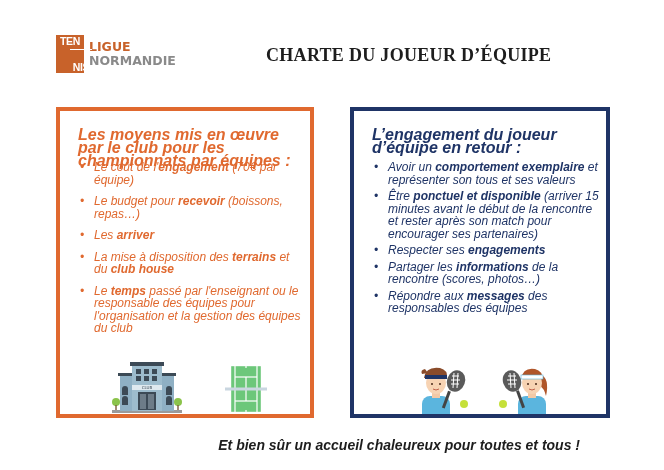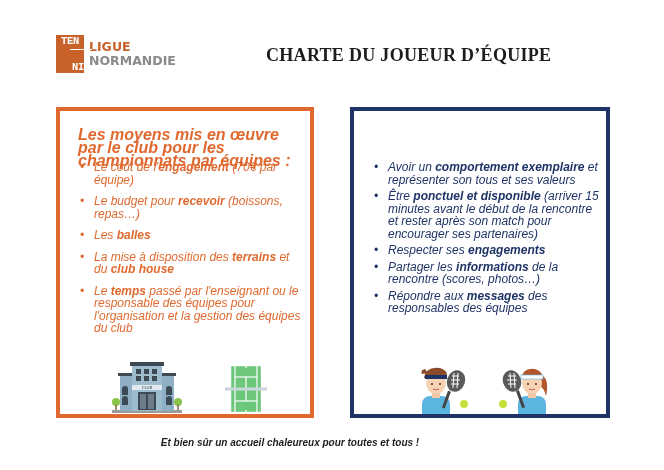--- a/index.html
+++ b/index.html
@@ -2,21 +2,21 @@
 <html><head>
 <meta charset="utf-8">
 <style>
   * { box-sizing: border-box; margin: 0; padding: 0; }
   html, body { width: 664px; height: 470px; background: #ffffff; overflow: hidden; }
   body { position: relative; font-family: "Liberation Sans", "DejaVu Sans", sans-serif; }
 
   .logo { position: absolute; left: 56px; top: 35px; display: flex; align-items: center; }
   .logo-box { width: 28px; height: 38px; background: #c8622a; color: #fff; font-weight: bold;
     font-size: 10.5px; line-height: 1; display: flex; flex-direction: column; align-items: center;
-    justify-content: center; position: relative; font-family: Liberation Mono, monospace; letter-spacing: -0.3px; }
+    justify-content: center; position: relative; font-family: Liberation Sans, sans-serif; letter-spacing: -0.3px; }
   .logo-box .l1 { padding-bottom: 3px; }
   .logo-box .l2 { padding-top: 12px; border-top: 1.5px solid #fff; width: 22px; text-align: center; margin-left: 22px; }
   .logo-text { margin-left: 5px; font-weight: bold; font-size: 12.5px; line-height: 14px; font-family: "DejaVu Sans", sans-serif; }
   .logo-text .ligue { color: #c8622a; }
   .logo-text .normandie { color: #8a8a8a; }
 
   .page-title { position: absolute; left: 266px; top: 45px; font-size: 18px; font-weight: bold;
     color: #1d1d1d; letter-spacing: 0.3px; font-family: Liberation Serif, serif; }
 
   .box { position: absolute; top: 107px; height: 311px; border-width: 4px; border-style: solid; background: #fff; }
@@ -35,21 +35,21 @@
   .box-left .list li { margin-bottom: 9px; }
   .box-right .list li { margin-bottom: 4px; }
   .list b { font-weight: bold; }
 
   .illus { position: absolute; }
   .building { left: 52px; top: 250px; width: 70px; height: 52px; }
   .court { left: 165px; top: 254px; width: 42px; height: 48px; }
   .player-m { left: 60px; top: 253px; width: 60px; height: 50px; }
   .player-f { left: 140px; top: 253px; width: 60px; height: 50px; }
 
-  .footer { position: absolute; left: 0; width: 580px; top: 437px; text-align: center; font-size: 10px;
+  .footer { position: absolute; left: 0; width: 580px; top: 437px; text-align: right; font-size: 14px;
     font-weight: bold; font-style: italic; color: #1d1d1d; }
 </style>
 </head>
 <body>
 
 <div class="logo">
   <div class="logo-box">
     <span class="l1">TEN</span>
     <span class="l2">NIS</span>
   </div>
@@ -59,21 +59,21 @@
   </div>
 </div>
 
 <div class="page-title">CHARTE DU JOUEUR D’ÉQUIPE</div>
 
 <div class="box box-left">
   <div class="box-heading">Les moyens mis en œuvre par le club pour les championnats par équipes :</div>
   <ul class="list" id="left-list">
       <li><span>Le coût de l'</span><b>engagement</b><span> (70€ par équipe)</span></li>
       <li><span>Le budget pour </span><b>recevoir</b><span> (boissons, repas…)</span></li>
-      <li><span>Les </span><b>balles</b></li>
+      <li><span>Les </span><b>arriver</b></li>
       <li><span>La mise à disposition des </span><b>terrains</b><span> et du </span><b>club house</b></li>
       <li><span>Le </span><b>temps</b><span> passé par l'enseignant ou le responsable des équipes pour l'organisation et la gestion des équipes du club</span></li>
     </ul>
 
   <svg class="illus building" viewBox="0 0 70 52">
     <rect x="0" y="49" width="70" height="3" fill="#9a9a9a"></rect>
     <rect x="8" y="14" width="54" height="36" fill="#8fb0c4"></rect>
     <rect x="6" y="12" width="58" height="3" fill="#3c4a56"></rect>
     <rect x="20" y="4" width="30" height="46" fill="#9dbccd"></rect>
     <rect x="18" y="1" width="34" height="4" fill="#3c4a56"></rect>
@@ -108,20 +108,21 @@
         <line x1="10" y1="36" x2="32" y2="36"></line>
       <line x1="21" y1="12" x2="21" y2="36"></line>
       <line x1="21" y1="0" x2="21" y2="3"></line>
         <line x1="21" y1="45" x2="21" y2="48"></line>
     </g>
     <rect x="0" y="22.5" width="42" height="3" fill="#c9d6e0"></rect>
   </svg>
 </div>
 
 <div class="box box-right">
+  <div class="box-heading">L’engagement du joueur d’équipe en retour :</div>
   <ul class="list" id="right-list">
       <li><span>Avoir un </span><b>comportement exemplaire</b><span> et représenter son tous et ses valeurs</span></li>
       <li><span>Être </span><b>ponctuel et disponible</b><span> (arriver 15 minutes avant le début de la rencontre et rester après son match pour encourager ses partenaires)</span></li>
       <li><span>Respecter ses </span><b>engagements</b></li>
       <li><span>Partager les </span><b>informations</b><span> de la rencontre (scores, photos…)</span></li>
       <li><span>Répondre aux </span><b>messages</b><span> des responsables des équipes</span></li>
     </ul>
 
   <svg class="illus player-m" viewBox="0 0 60 50">
     <path d="M8 50 v-10 a8 8 0 0 1 8 -8 h12 a8 8 0 0 1 8 8 v10z" fill="#5bb5de"></path>

